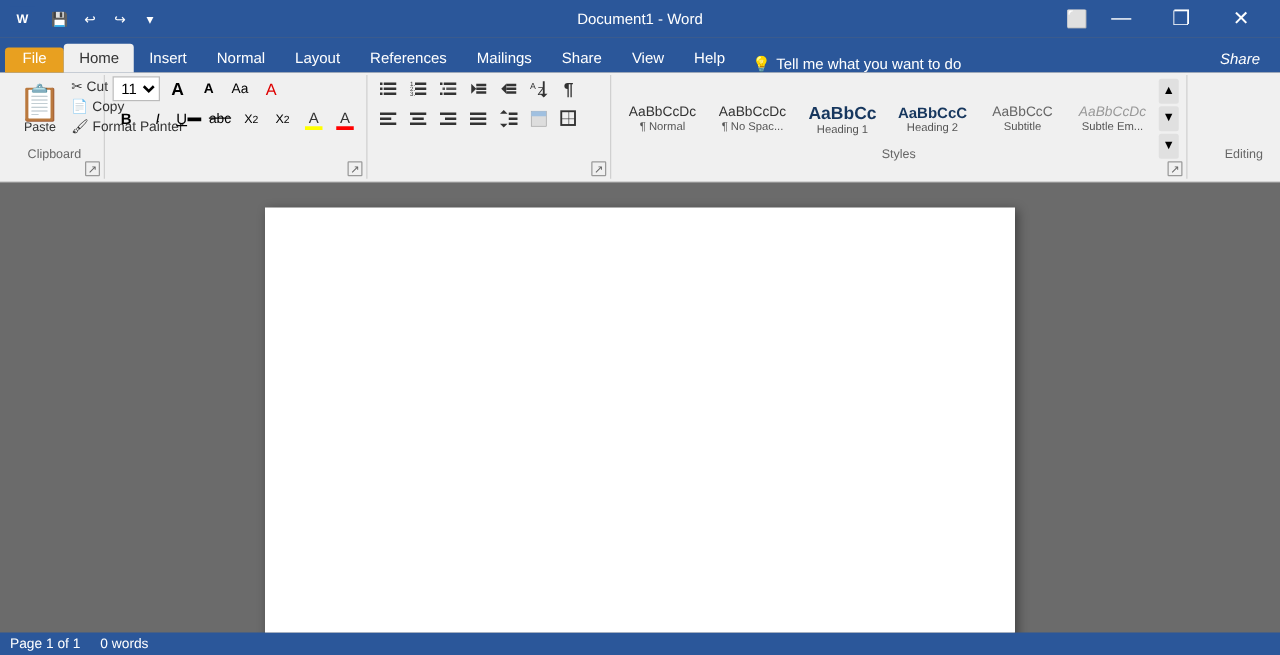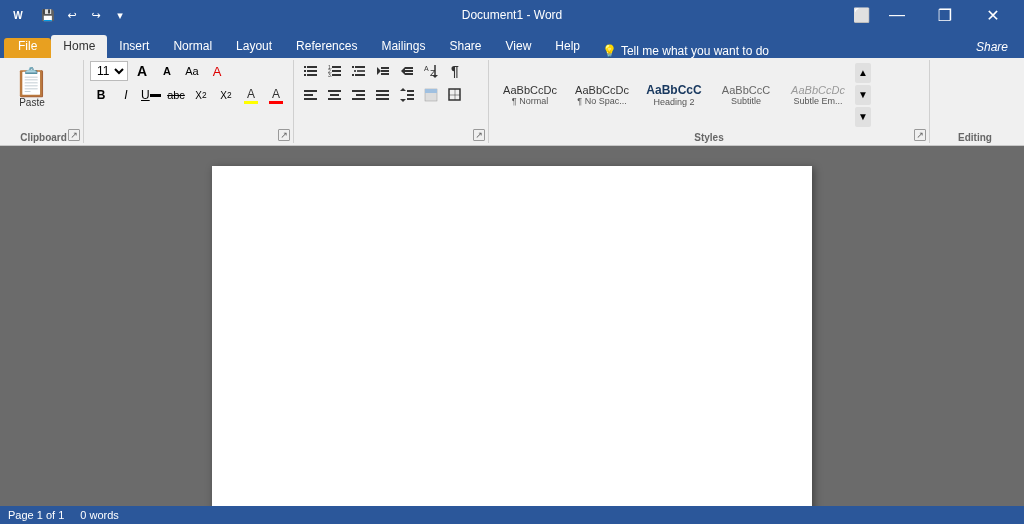--- a/index.html
+++ b/index.html
@@ -64,23 +64,22 @@
     }
     .ribbon-group:last-child { border-right: none; }
     .ribbon-group-label {
       font-size: 10px;
       color: #666;
       text-align: center;
       width: 100%;
       margin-top: auto;
       padding-top: 2px;
       position: absolute;
-      bottom: 0;
+      bottom: 14px;
       left: 0;
-      font-weight: bold;
     }
     .ribbon-group-content {
       display: flex;
       align-items: flex-start;
       flex: 1;
       padding-bottom: 14px;
     }
 
     
     .clipboard-group { min-width: 70px; }
@@ -236,20 +235,25 @@
 </div>
 
 <div class="ribbon">
 
   <div class="ribbon-group clipboard-group" style="position:relative; min-width:80px;">
     <div class="ribbon-group-content">
       <div class="paste-btn">
         <div class="paste-icon">📋</div>
         <div style="font-size:10px;">Paste</div>
       </div>
+      <div class="small-btns">
+        <div class="small-btn">✂ <span>Cut</span></div>
+        <div class="small-btn">📄 <span>Copy</span></div>
+        <div class="small-btn">🖌 <span>Format Painter</span></div>
+      </div>
     </div>
     <div class="ribbon-group-label">Clipboard</div>
     <div class="group-expand">↗</div>
   </div>
 
   <div class="ribbon-group font-group" style="position:relative; min-width:210px;">
     <div class="ribbon-group-content" style="flex-direction:column; padding-bottom:14px;">
       <div class="font-row1">
         <select class="font-size-select">
           <option>11</option>
@@ -408,20 +412,24 @@
         <div class="style-item style-normal">
           <div class="style-preview" style="font-size:11px;color:#333;">AaBbCcDc</div>
           <div class="style-label">¶ Normal</div>
         </div>
 
         <div class="style-item style-nospace">
           <div class="style-preview" style="font-size:11px;color:#333;">AaBbCcDc</div>
           <div class="style-label">¶ No Spac...</div>
         </div>
 
+        <div class="style-item style-heading1">
+          <div class="style-preview" style="font-size:14px;font-weight:bold;color:#17375e;">AaBbCc</div>
+          <div class="style-label">Heading 1</div>
+        </div>
 
         <div class="style-item style-heading2">
           <div class="style-preview" style="font-size:12px;font-weight:bold;color:#17375e;">AaBbCcC</div>
           <div class="style-label">Heading 2</div>
         </div>
 
 
         <div class="style-item style-subtitle">
           <div class="style-preview" style="font-size:11px;color:#666;">AaBbCcC</div>
           <div class="style-label">Subtitle</div>

